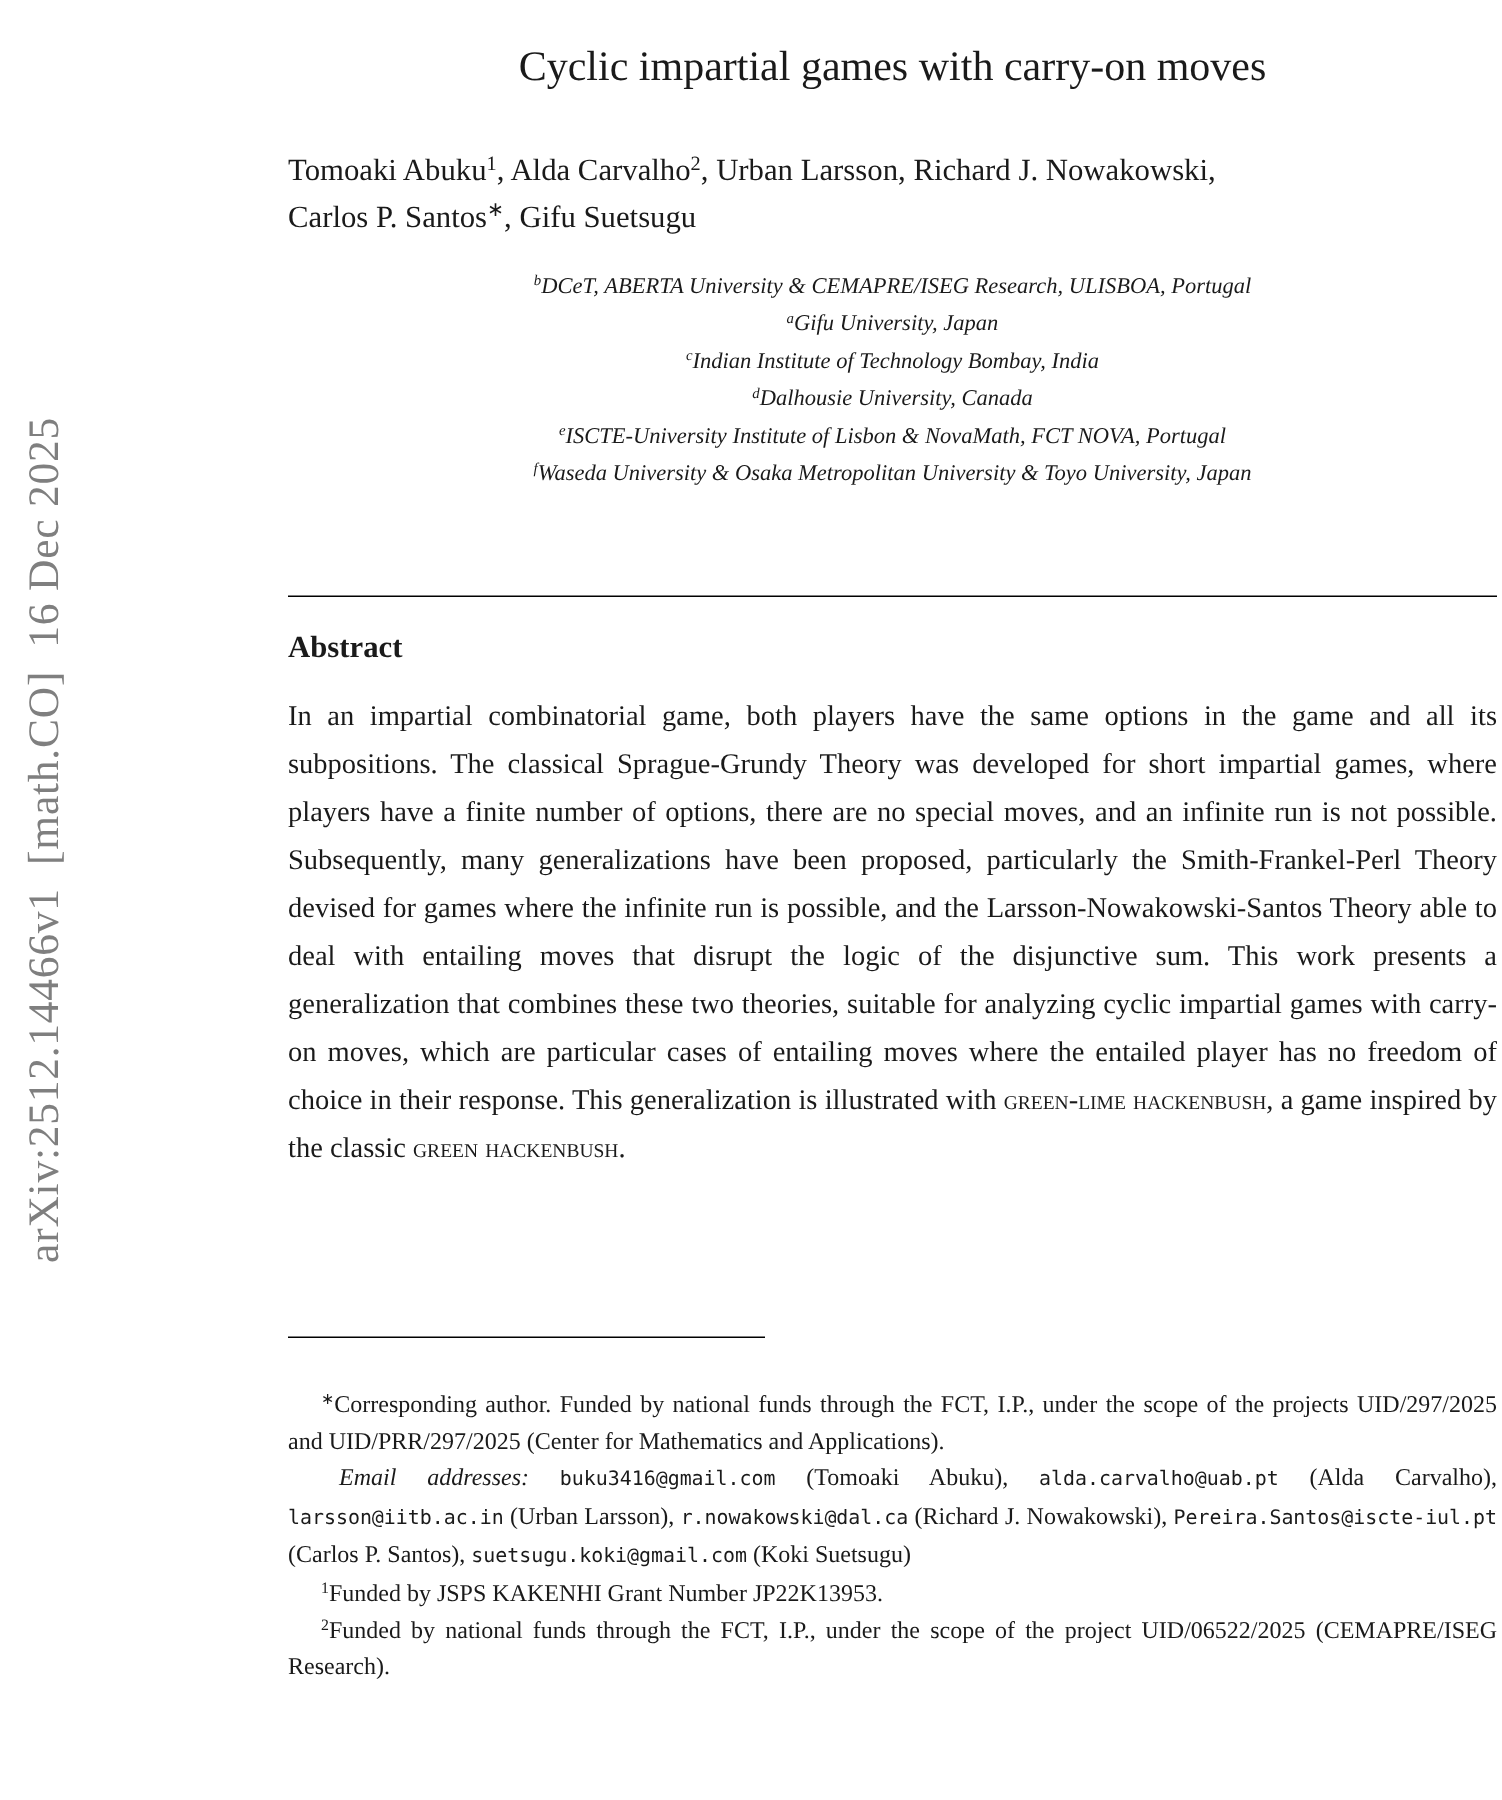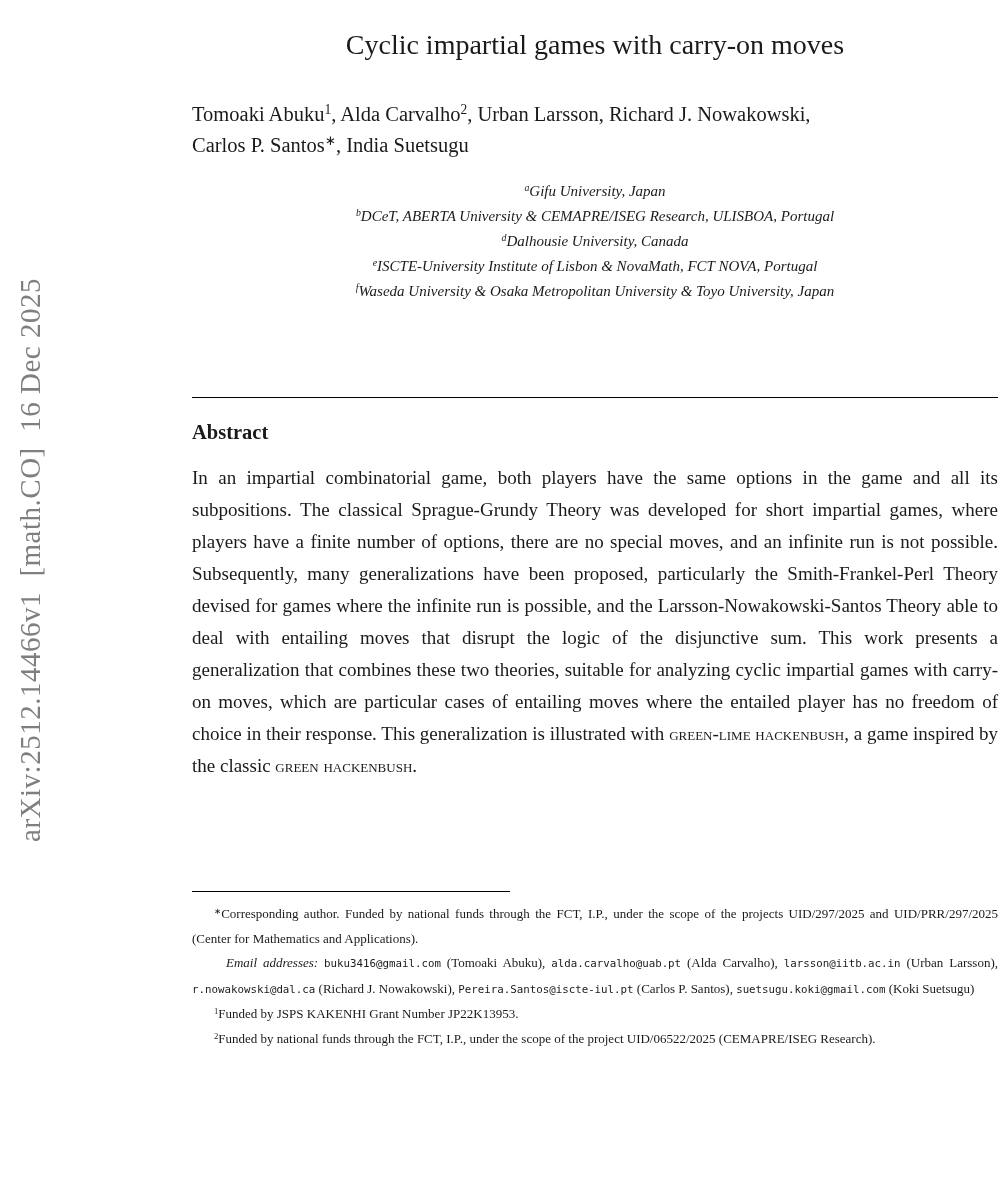--- a/index.html
+++ b/index.html
@@ -66,22 +66,22 @@
     text-align:justify;
     margin:0;
   }
   .fn-rule{
     position:absolute;top:860px;left:0;
     width:318px;
     border:none;border-top:1.3px solid #000;
     margin:0;
   }
   .footnotes{
-    position:absolute;top:871px;left:0;right:0;
-    font-size:13px;
+    position:absolute;top:894px;left:0;right:0;
+    font-size:16px;
     line-height:24.6px;
     text-align:justify;
   }
   .footnote{margin:0;text-indent:22px;}
   .footnote.emails{text-indent:34px;}
   .footer-left{
     position:absolute;top:1176px;left:0;
     font-style:italic;font-size:17px;
   }
   .footer-right{
@@ -97,25 +97,26 @@
 <body>
 
 <div class="page">
 
   <div class="watermark">arXiv:2512.14466v1  [math.CO]  16 Dec 2025</div>
 
   <div class="content">
 
     <h1 class="title">Cyclic impartial games with carry-on moves</h1>
 
-    <div class="authors"><span>Tomoaki Abuku</span><span class="s-sup">1</span><span>, Alda Carvalho</span><span class="s-sup">2</span><span>, Urban Larsson, Richard J. Nowakowski,</span><br><span>Carlos P. Santos</span><span class="s-sup">∗</span><span>, India Suetsugu</span></div>
+    <div class="authors"><span>Tomoaki Abuku</span><span class="s-sup">1</span><span>, Alda Carvalho</span><span class="s-sup">2</span><span>, Urban Larsson, Richard J. Nowakowski,</span><br><span>Carlos P. Santos</span><span class="s-sup">∗</span><span>, Gifu Suetsugu</span></div>
 
     <div class="affiliations">
+      <div class="affil-line"><span class="s-sup">b</span><span>DCeT, ABERTA University &amp; CEMAPRE/ISEG Research, ULISBOA, Portugal</span></div>
       <div class="affil-line"><span class="s-sup">a</span><span>Gifu University, Japan</span></div>
-      <div class="affil-line"><span class="s-sup">b</span><span>DCeT, ABERTA University &amp; CEMAPRE/ISEG Research, ULISBOA, Portugal</span></div>
+      <div class="affil-line"><span class="s-sup">c</span><span>Indian Institute of Technology Bombay, India</span></div>
       <div class="affil-line"><span class="s-sup">d</span><span>Dalhousie University, Canada</span></div>
       <div class="affil-line"><span class="s-sup">e</span><span>ISCTE-University Institute of Lisbon &amp; NovaMath, FCT NOVA, Portugal</span></div>
       <div class="affil-line"><span class="s-sup">f</span><span>Waseda University &amp; Osaka Metropolitan University &amp; Toyo University, Japan</span></div>
     </div>
 
     <hr class="main-rule">
 
     <h2 class="abstract-heading">Abstract</h2>
 
     <p class="abstract-body"><span>In an impartial combinatorial game, both players have the same options in the game and all its subpositions. The classical Sprague-Grundy Theory was developed for short impartial games, where players have a finite number of options, there are no special moves, and an infinite run is not possible. Subsequently, many generalizations have been proposed, particularly the Smith-Frankel-Perl Theory devised for games where the infinite run is possible, and the Larsson-Nowakowski-Santos Theory able to deal with entailing moves that disrupt the logic of the disjunctive sum. This work presents a generalization that combines these two theories, suitable for analyzing cyclic impartial games with carry-on moves, which are particular cases of entailing moves where the entailed player has no freedom of choice in their response. This generalization is illustrated with </span><span class="s-sc">green-lime hackenbush</span><span>, a game inspired by the classic </span><span class="s-sc">green hackenbush</span><span>.</span></p>

